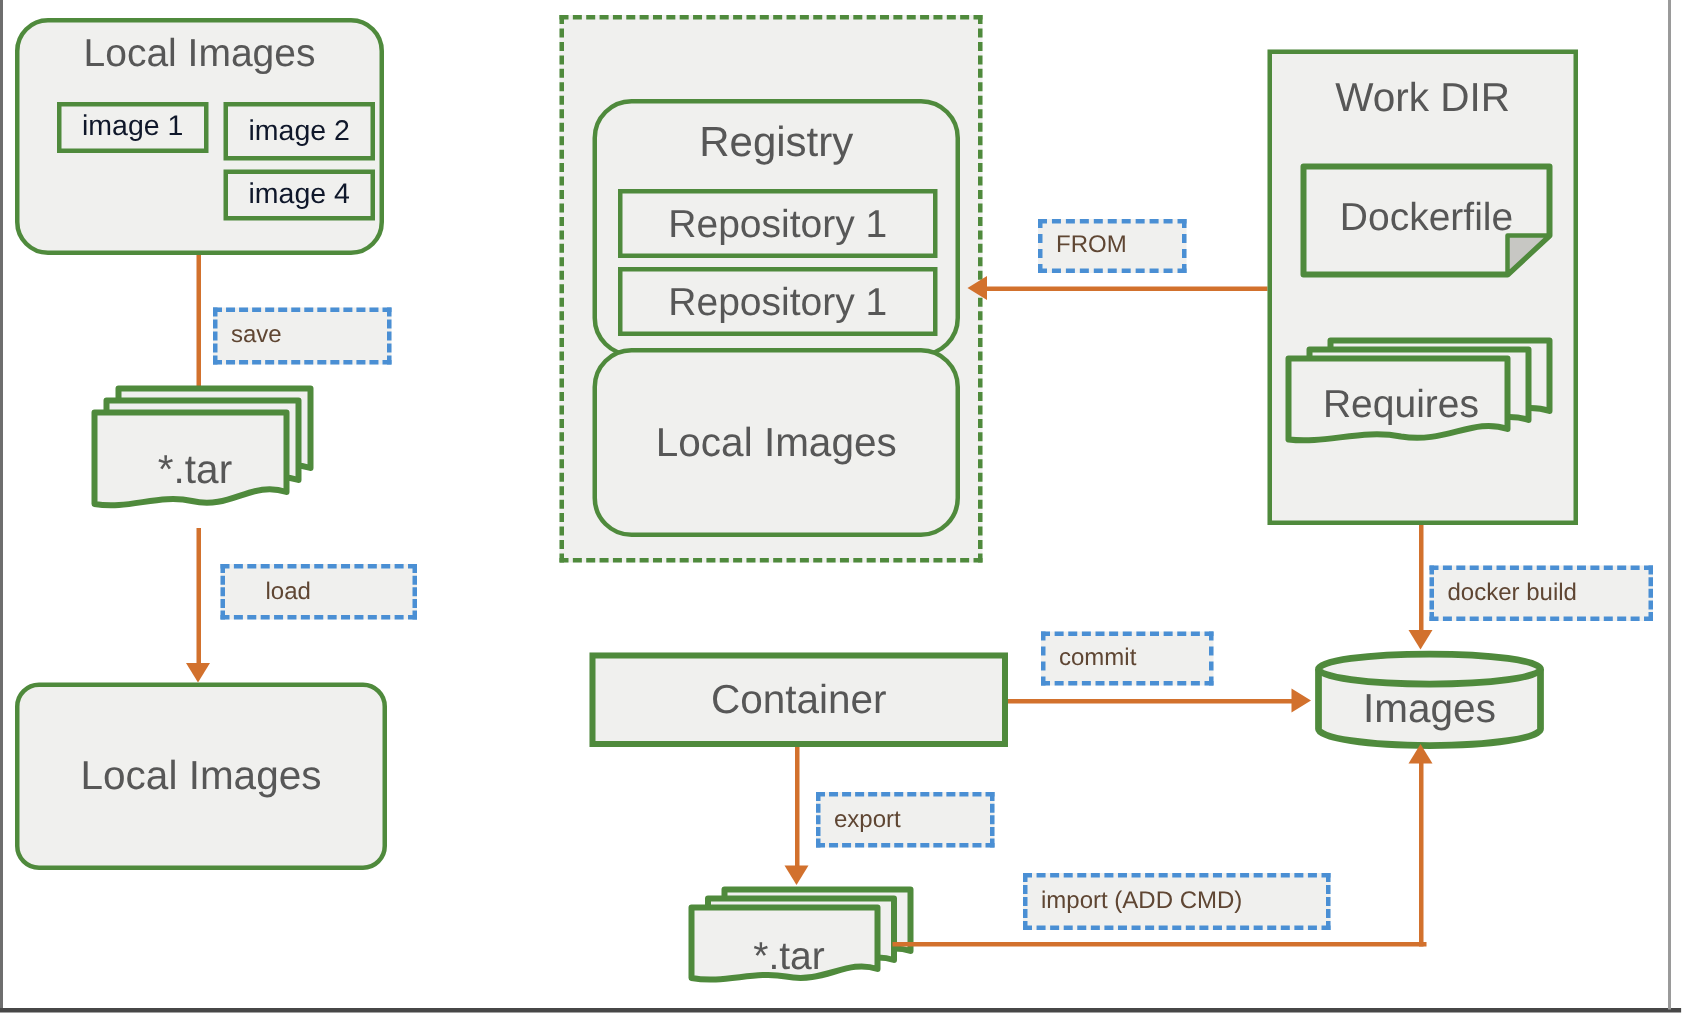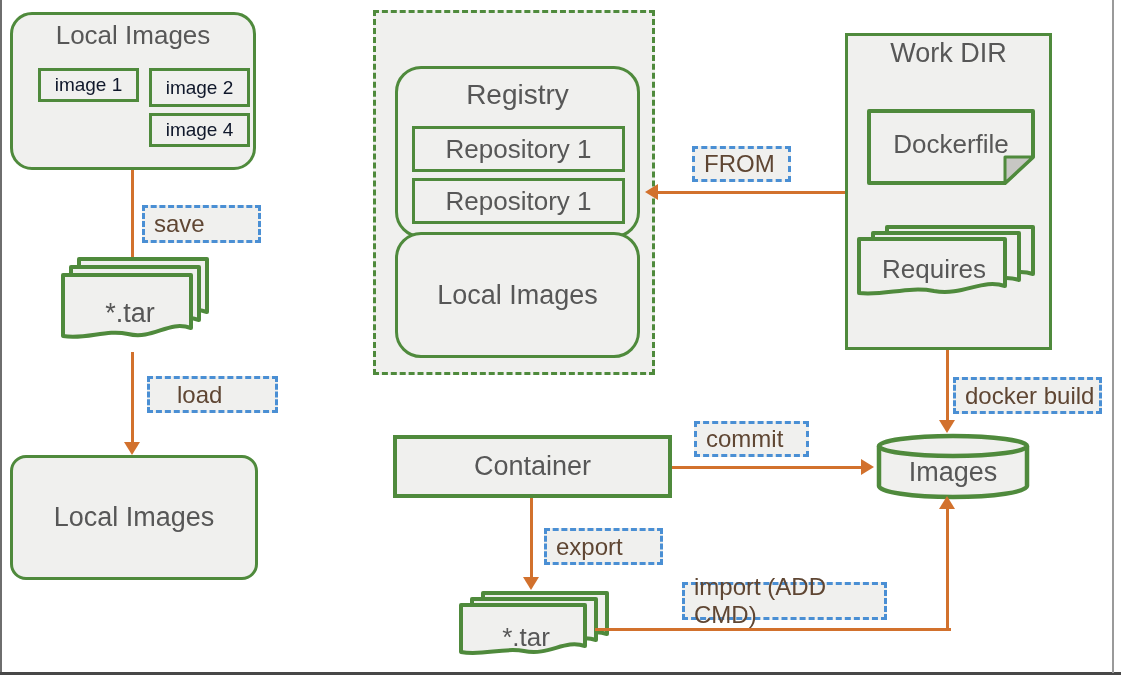--- a/index.html
+++ b/index.html
@@ -20,21 +20,21 @@
   .round16{border-radius:16px;}
   .round26{border-radius:26px;}
   .box-title{display:block;text-align:center;font-size:27px;color:var(--title-text);margin-top:8px;}
   .center-text{display:flex;align-items:center;justify-content:center;font-size:27px;color:var(--title-text);}
   .inner-box{position:absolute;background:var(--fill);border:3px solid var(--green);box-sizing:border-box;
     display:flex;align-items:center;justify-content:center;font-size:19px;color:#0f172a;}
   .repo-box{position:absolute;background:var(--fill);border:3.5px solid var(--green);box-sizing:border-box;
     display:flex;align-items:center;justify-content:center;font-size:26px;color:var(--title-text);text-align:right;}
   .dashed-zone{position:absolute;background:var(--fill);border:3.5px dashed var(--green);box-sizing:border-box;}
   .cmd-label{position:absolute;background:var(--fill);border:3px dashed var(--blue);box-sizing:content-box;
-    display:flex;align-items:center;padding-left:9px;font-size:24px;color:var(--label-text);}
+    display:flex;align-items:center;padding-left:9px;font-size:16px;color:var(--label-text);}
   .oline{position:absolute;background:var(--orange);}
   .ah{position:absolute;width:0;height:0;}
   .ah.down{border-left:8px solid transparent;border-right:8px solid transparent;border-top:13px solid var(--orange);}
   .ah.up{border-left:8px solid transparent;border-right:8px solid transparent;border-bottom:13px solid var(--orange);}
   .ah.left{border-top:8px solid transparent;border-bottom:8px solid transparent;border-right:13px solid var(--orange);}
   .ah.right{border-top:8px solid transparent;border-bottom:8px solid transparent;border-left:13px solid var(--orange);}
   .page-shape{fill:var(--fill);stroke:var(--green);stroke-width:4;stroke-linejoin:round;}
   .fold-shape{fill:#c7c7c3;stroke:var(--green);stroke-width:3;stroke-linejoin:round;}
   .cyl-shape{fill:var(--fill);stroke:var(--green);stroke-width:4.5;}
   .shape-text{font-size:27px;fill:var(--title-text);text-anchor:middle;font-family:"Liberation Sans",sans-serif;}
@@ -104,21 +104,21 @@
     <span>Local Images</span>
   </div>
 
   <div class="cmd-label" style="left:692px;top:146px;width:84px;height:30px;">
     <span>FROM</span>
   </div>
   <div class="oline" style="left:658px;top:191px;width:188px;height:3px;"></div>
   <div class="ah left" style="left:645px;top:184px;"></div>
 
   <div class="gbox" style="left:845px;top:33px;width:207px;height:317px;">
-    <span class="box-title" style="margin-top:2px;">Work DIR</span>
+    <span class="box-title" style="margin-top:14px;">Work DIR</span>
 
     <svg style="left:18px;top:72px;" width="176" height="84" viewBox="0 0 176 84">
       <path class="page-shape" d="M3,3 L167,3 L167,49 L139,75 L3,75 Z"></path>
       <path class="fold-shape" d="M167,49 L139,75 L139,49 Z"></path>
       <text class="shape-text" style="font-size:26px;" x="85" y="45">Dockerfile</text>
     </svg>
 
     <svg style="left:8px;top:188px;" width="196" height="92" viewBox="0 0 196 92">
       <g transform="translate(28,0)">
           <path class="page-shape" d="M3,3 L149,3 L149,50 C126,42 108,60 78,55 C52,50 28,60 3,57 Z"></path>

